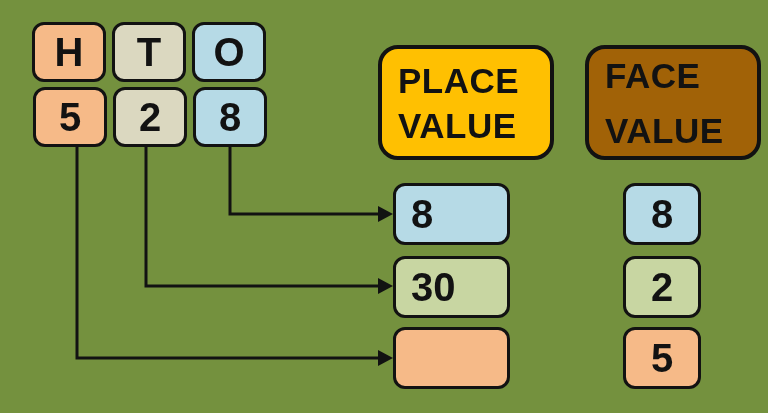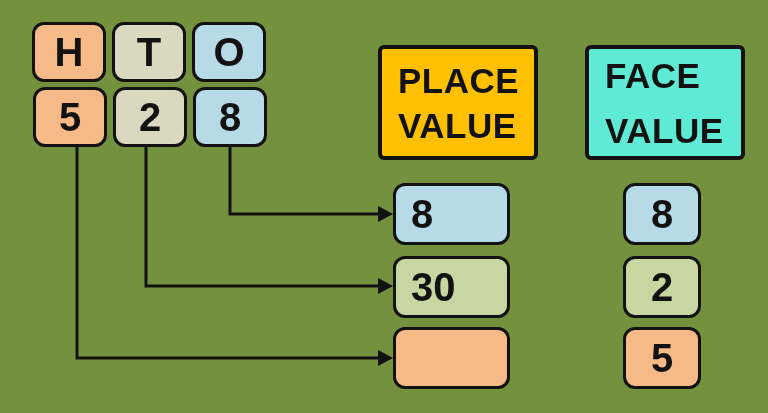--- a/index.html
+++ b/index.html
@@ -21,22 +21,22 @@
     display: flex;
     align-items: center;
     justify-content: center;
   }
   .cell {
     width: 74px; height: 60px;
     border-radius: 12px;
     font-size: 40px;
   }
   .heading {
-    width: 160px; height: 115px;
-    border-radius: 6px;
+    width: 176px; height: 115px;
+    border-radius: 20px;
     border-width: 4px;
     font-size: 35px;
     flex-direction: column;
     align-items: flex-start;
     justify-content: center;
     padding-left: 16px;
     line-height: 45px;
     letter-spacing: 0.5px;
   }
   .result {
@@ -68,21 +68,21 @@
   <div class="box cell" style="left: 192px; top: 22px; background-color: rgb(182, 218, 230);">O</div>
 
   <div class="box cell" style="left: 33px; top: 87px; background-color: rgb(246, 186, 136);">5</div>
   <div class="box cell" style="left: 113px; top: 87px; background-color: rgb(219, 216, 192);">2</div>
   <div class="box cell" style="left: 193px; top: 87px; background-color: rgb(182, 218, 230);">8</div>
 
   <div class="box heading" style="left: 378px; top: 45px; background-color: rgb(255, 192, 1);">
     <span>PLACE</span>
     <span>VALUE</span>
   </div>
-  <div class="box heading" style="left: 585px; top: 45px; background-color: #5eead4; gap: 10px;">
+  <div class="box heading" style="left: 585px; top: 45px; background-color: #a16207; gap: 10px;">
     <span>FACE</span>
     <span>VALUE</span>
   </div>
 
   <div class="box result place" style="top: 183px; background-color: rgb(182, 218, 230);">8</div>
   <div class="box result place" style="top: 256px; background-color: rgb(200, 214, 162);">30</div>
   <div class="box result place" style="top: 327px; background-color: rgb(246, 186, 136);"></div>
 
   <div class="box result face" style="top: 183px; background-color: rgb(182, 218, 230);">8</div>
   <div class="box result face" style="top: 256px; background-color: rgb(200, 214, 162);">2</div>

